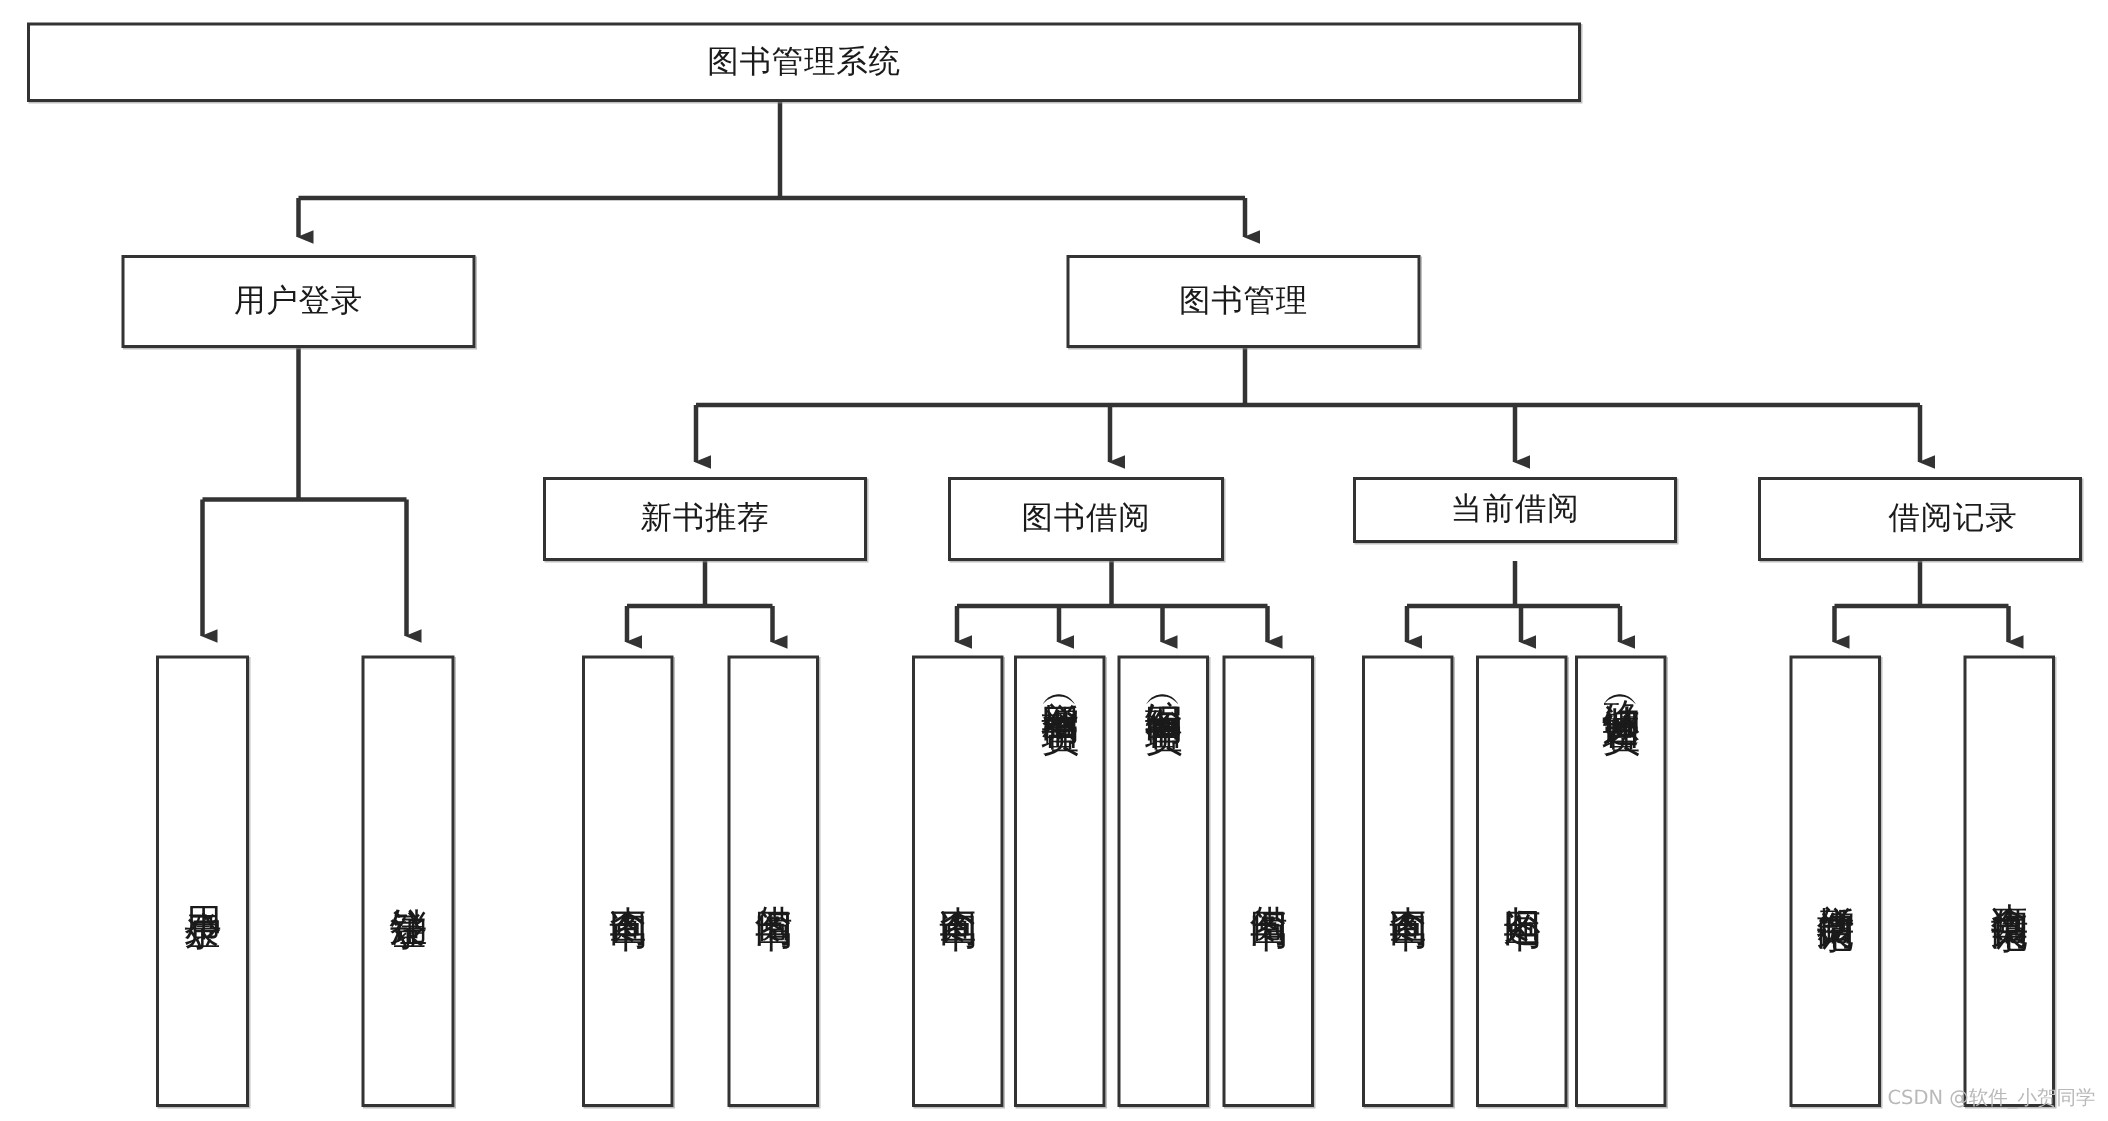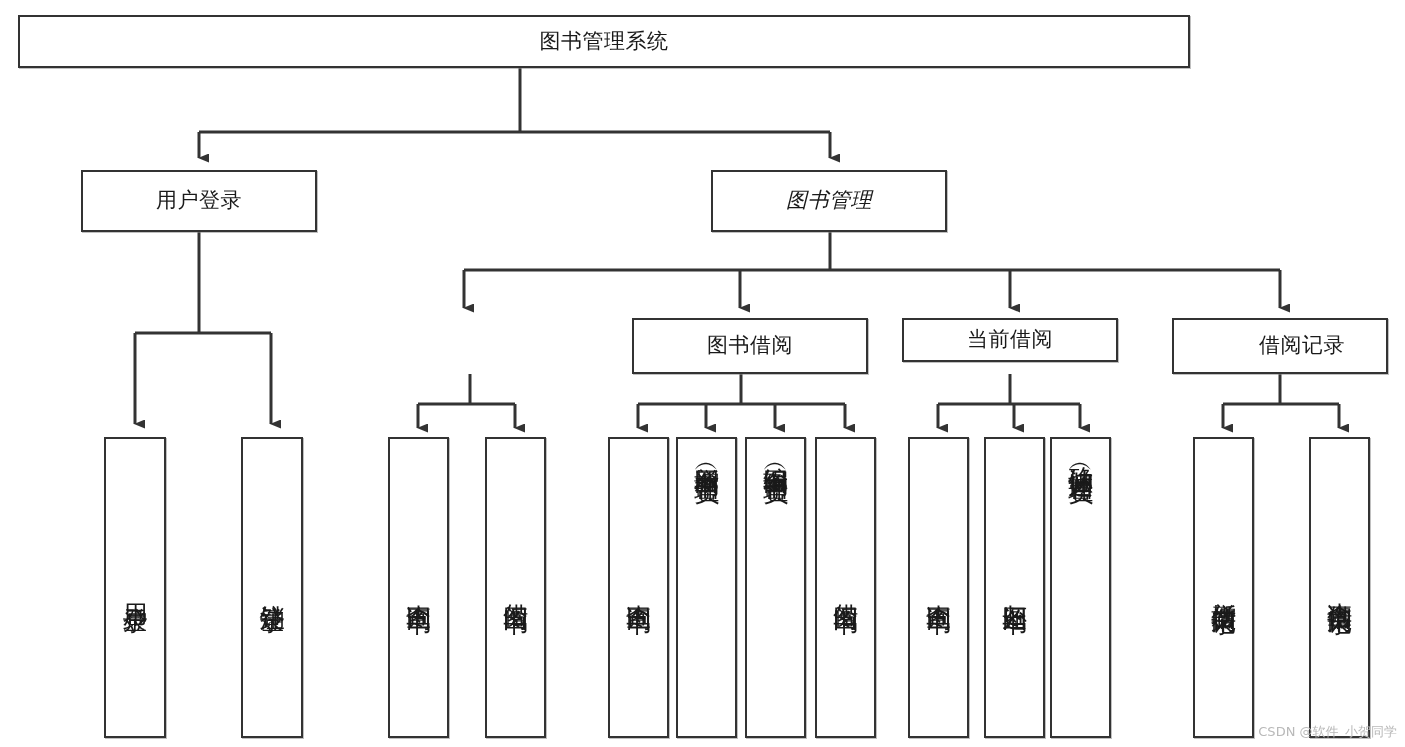--- a/index.html
+++ b/index.html
@@ -125,32 +125,35 @@
       <path d="M1014,404 L1014,428" marker-end="url(#arrowhead)"></path>
       <path d="M1080,404 L1080,428" marker-end="url(#arrowhead)"></path>
 
       <path d="M1280,374 L1280,404"></path>
       <path d="M1223,404 L1339,404"></path>
       <path d="M1223,404 L1223,428" marker-end="url(#arrowhead)"></path>
       <path d="M1339,404 L1339,428" marker-end="url(#arrowhead)"></path>
     </g>
   </svg>
 
-  <div class="node horizontal" style="left:18px; top:15px; width:1172px; height:53px;">
+  <div class="node horizontal" style="left:18px; top:15px; width:1036px; height:53px;">
     <span class="node-label">图书管理系统</span>
   </div>
 
   <div class="node horizontal" style="left:81px; top:170px; width:236px; height:62px;">
     <span class="node-label">用户登录</span>
   </div>
-  <div class="node horizontal" style="left:711px; top:170px; width:236px; height:62px;font-style:italic;">
+  <div class="node horizontal" style="left:711px; top:170px; width:236px; height:62px;">
     <span class="node-label">图书管理</span>
   </div>
 
-  <div class="node horizontal" style="left:632px; top:318px; width:236px; height:56px;">
+  <div class="node horizontal" style="left:362px; top:318px; width:216px; height:56px;">
+    <span class="node-label">新书推荐</span>
+  </div>
+  <div class="node horizontal" style="left:632px; top:318px; width:184px; height:56px;">
     <span class="node-label">图书借阅</span>
   </div>
   <div class="node horizontal" style="left:902px; top:318px; width:216px; height:44px;">
     <span class="node-label">当前借阅</span>
   </div>
   <div class="node horizontal" style="left:1172px; top:318px; width:216px; height:56px;padding-left:44px;">
     <span class="node-label">借阅记录</span>
   </div>
 
   <div class="node vertical centered" style="left:104px; top:437px; width:62px; height:301px;">

